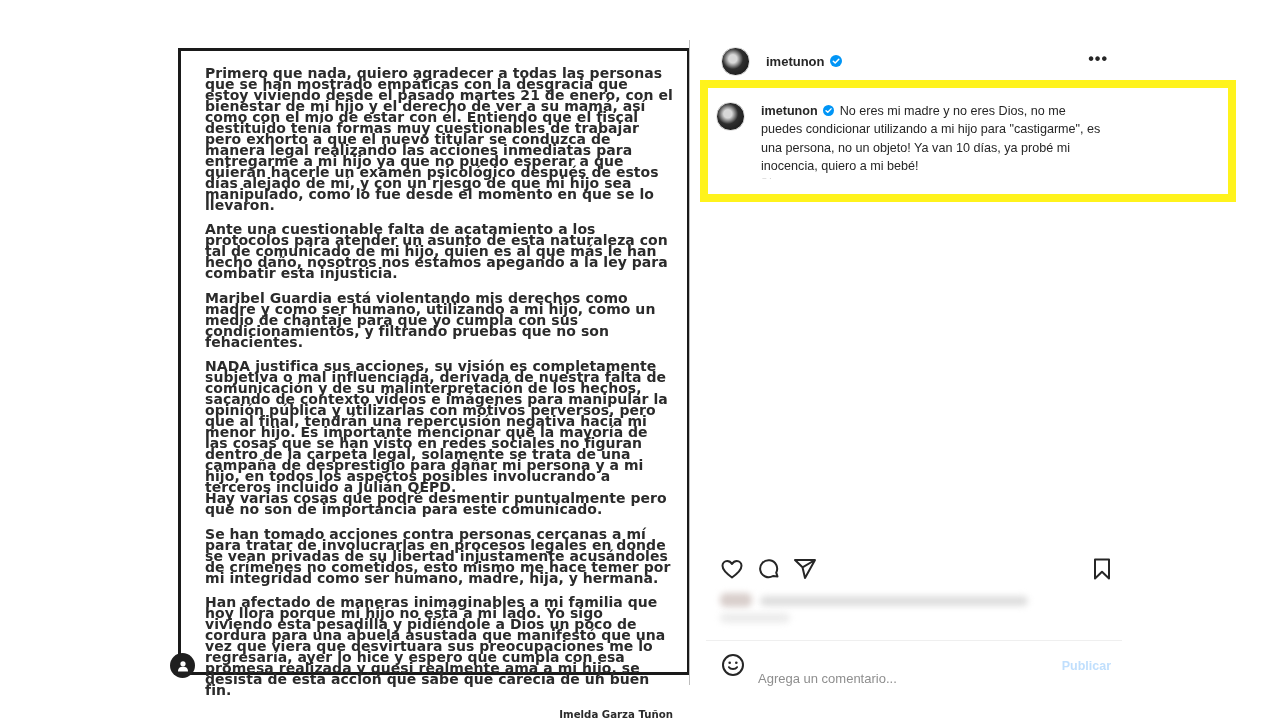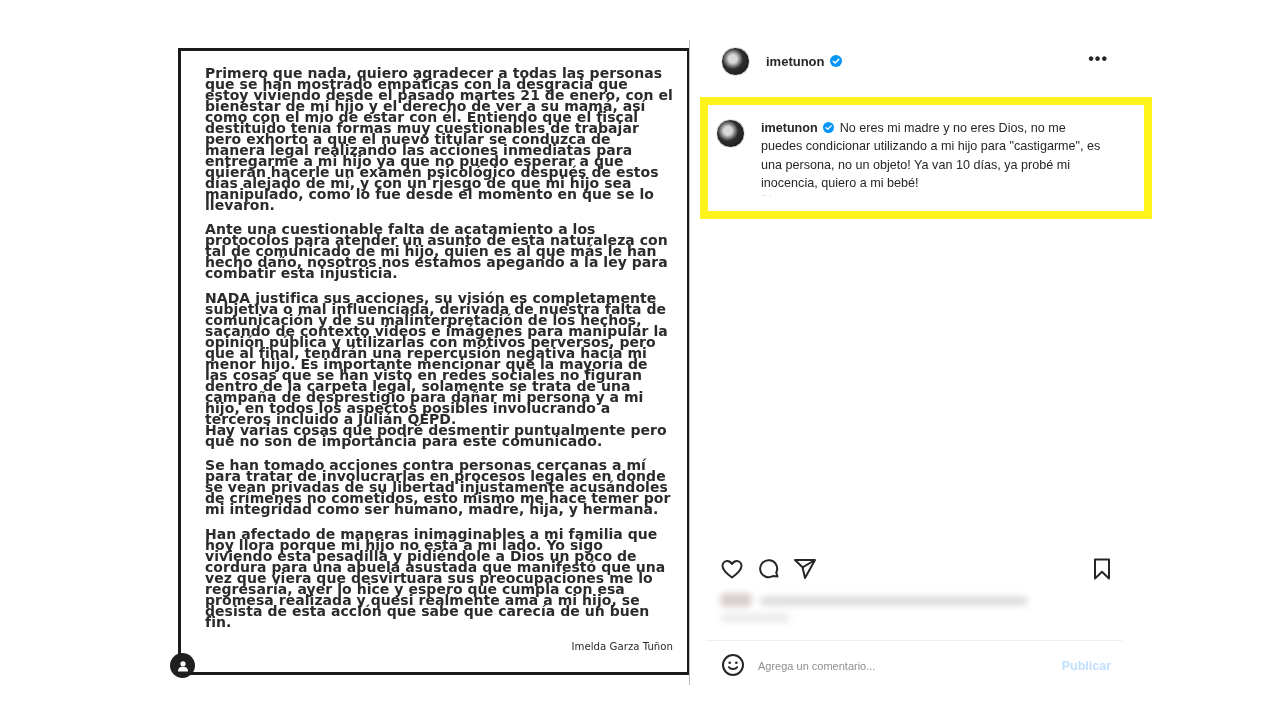--- a/index.html
+++ b/index.html
@@ -19,21 +19,21 @@
     border: 3px solid #1a1a1a; background: #ffffff;
     padding: 17px 12px 0 12px;
   }
   .doc-para {
     font-family: "DejaVu Sans", sans-serif; font-weight: bold;
     font-size: 14px; line-height: 11px; color: #2b2b2b;
     letter-spacing: 0.05px; margin-bottom: 13.4px; white-space: pre-line; margin-left: 12px;
   }
   .doc-closing { margin-bottom: 9px; }
   .doc-signature {
-    font-family: "DejaVu Sans", sans-serif; font-weight: normal;
+    font-family: "DejaVu Sans", sans-serif; font-weight: bold;
     font-size: 10.2px; color: #2b2b2b; text-align: right; padding-right: 2px;
   }
   .tag-button {
     position: absolute; left: 0px; top: 613px; width: 25px; height: 25px; border-radius: 50%;
     background: #1f1f1f; display: flex; align-items: center; justify-content: center;
   }
 
   
   .sidebar { position: absolute; left: 706px; top: 40px; width: 416px; height: 645px; }
 
@@ -41,52 +41,53 @@
   .avatar {
     width: 29px; height: 29px; border-radius: 50%; margin-left: 15px;
     background: radial-gradient(circle at 40% 40%, #d8d8d8 0 18%, #2e2e2e 45%, #111 100%);
     border: 1px solid #e0e0e0;
   }
   .username { margin-left: 16px; font-size: 13px; font-weight: bold; color: #262626; }
   .verified { margin-left: 5px; width: 12px; height: 12px; }
   .more-button { position: absolute; right: 14px; top: 13px; font-size: 16px; font-weight: bold; letter-spacing: 1px; color: #262626; line-height: 12px; }
 
   .highlight-box {
-    position: absolute; left: -6px; top: 40px; width: 452px; height: 122px;
-    border: 8px solid #fff31c; background: #ffffff; margin-top: 17px;
+    position: absolute; left: -6px; top: 40px; width: 536px; height: 122px;
+    border: 8px solid #fff31c; background: #ffffff;
   }
   .caption { position: absolute; left: 8px; top: 14px; width: 390px; display: flex; }
   .caption .avatar { margin-left: 0; flex: 0 0 auto; }
   .caption-text { margin-left: 16px; font-size: 12.6px; line-height: 18.3px; color: #262626; }
   .caption-user { font-weight: bold; }
   .caption-verified { display: inline-block; width: 11px; height: 11px; vertical-align: -1px; margin: 0 2px 0 2px; }
   .caption-time { position: absolute; left: 54px; top: 86px; font-size: 8px; color: #c7c7c7; }
 
   .actions { position: absolute; left: 0; top: 514px; width: 416px; height: 28px; }
   .action { position: absolute; top: 3px; width: 24px; height: 24px; }
   .likes-blur { position: absolute; left: 14px; top: 553px; }
   .blur-bar { position: absolute; height: 12px; border-radius: 6px; background: #dedede; filter: blur(3px); }
   .sep { position: absolute; left: 0; top: 600px; width: 416px; height: 1px; background: #efefef; }
   .comment-row { position: absolute; left: 0; top: 610px; width: 416px; height: 30px; }
   .emoji-button { position: absolute; left: 15px; top: 3px; width: 24px; height: 24px; }
   .comment-input {
-    position: absolute; left: 52px; top: 6px; width: 290px; height: 20px;
+    position: absolute; left: 52px; top: 18px; width: 290px; height: 20px;
     border: none; outline: none; background: transparent;
-    font-family: "Liberation Sans", sans-serif; font-size: 11px; color: #b91c1c;
+    font-family: "Liberation Sans", sans-serif; font-size: 13px; color: #b91c1c;
   }
   .comment-input::placeholder { color: #8e8e8e; }
   .publish-button { position: absolute; right: 11px; top: 9px; font-size: 12.5px; font-weight: bold; color: #c0dffd; background: none; border: none; font-family: "Liberation Sans", sans-serif; }
 </style>
 </head>
 <body>
 
 <div class="media-panel">
   <div class="doc-frame">
     <p class="doc-para">Primero que nada, quiero agradecer a todas las personas que se han mostrado empáticas con la desgracia que estoy viviendo desde el pasado martes 21 de enero, con el bienestar de mi hijo y el derecho de ver a su mamá, así como con el mío de estar con él. Entiendo que el fiscal destituido tenía formas muy cuestionables de trabajar pero exhorto a que el nuevo titular se conduzca de manera legal realizando las acciones inmediatas para entregarme a mi hijo ya que no puedo esperar a que quieran hacerle un examen psicológico después de estos días alejado de mí, y con un riesgo de que mi hijo sea manipulado, como lo fue desde el momento en que se lo llevaron.</p>
     <p class="doc-para">Ante una cuestionable falta de acatamiento a los protocolos para atender un asunto de esta naturaleza con tal de comunicado de mi hijo, quien es al que más le han hecho daño, nosotros nos estamos apegando a la ley para combatir esta injusticia.</p>
+    <p class="doc-para">Maribel Guardia está violentando mis derechos como madre y como ser humano, utilizando a mi hijo, como un medio de chantaje para que yo cumpla con sus condicionamientos, y filtrando pruebas que no son fehacientes.</p>
     <p class="doc-para">NADA justifica sus acciones, su visión es completamente subjetiva o mal influenciada, derivada de nuestra falta de comunicación y de su malinterpretación de los hechos, sacando de contexto videos e imágenes para manipular la opinión pública y utilizarlas con motivos perversos, pero que al final, tendrán una repercusión negativa hacia mi menor hijo. Es importante mencionar que la mayoría de las cosas que se han visto en redes sociales no figuran dentro de la carpeta legal, solamente se trata de una campaña de desprestigio para dañar mi persona y a mi hijo, en todos los aspectos posibles involucrando a terceros incluido a Julián QEPD.
 Hay varias cosas que podré desmentir puntualmente pero que no son de importancia para este comunicado.</p>
     <p class="doc-para">Se han tomado acciones contra personas cercanas a mí para tratar de involucrarlas en procesos legales en donde se vean privadas de su libertad injustamente acusándoles de crímenes no cometidos, esto mismo me hace temer por mi integridad como ser humano, madre, hija, y hermana.</p>
     <p class="doc-para">Han afectado de maneras inimaginables a mi familia que hoy llora porque mi hijo no está a mi lado. Yo sigo viviendo esta pesadilla y pidiéndole a Dios un poco de cordura para una abuela asustada que manifestó que una vez que viera que desvirtuara sus preocupaciones me lo regresaría, ayer lo hice y espero que cumpla con esa promesa realizada y quesi realmente ama a mi hijo, se desista de esta acción que sabe que carecía de un buen fin.</p>
     <p class="doc-signature">Imelda Garza Tuñon</p>
   </div>
   <div class="tag-button">
     <svg width="12" height="12" viewBox="0 0 12 12">
       <circle cx="6" cy="3.8" r="2.6" fill="#ffffff"></circle>
       <path d="M1 11.5 C1 8 3 6.8 6 6.8 C9 6.8 11 8 11 11.5 Z" fill="#ffffff"></path>

